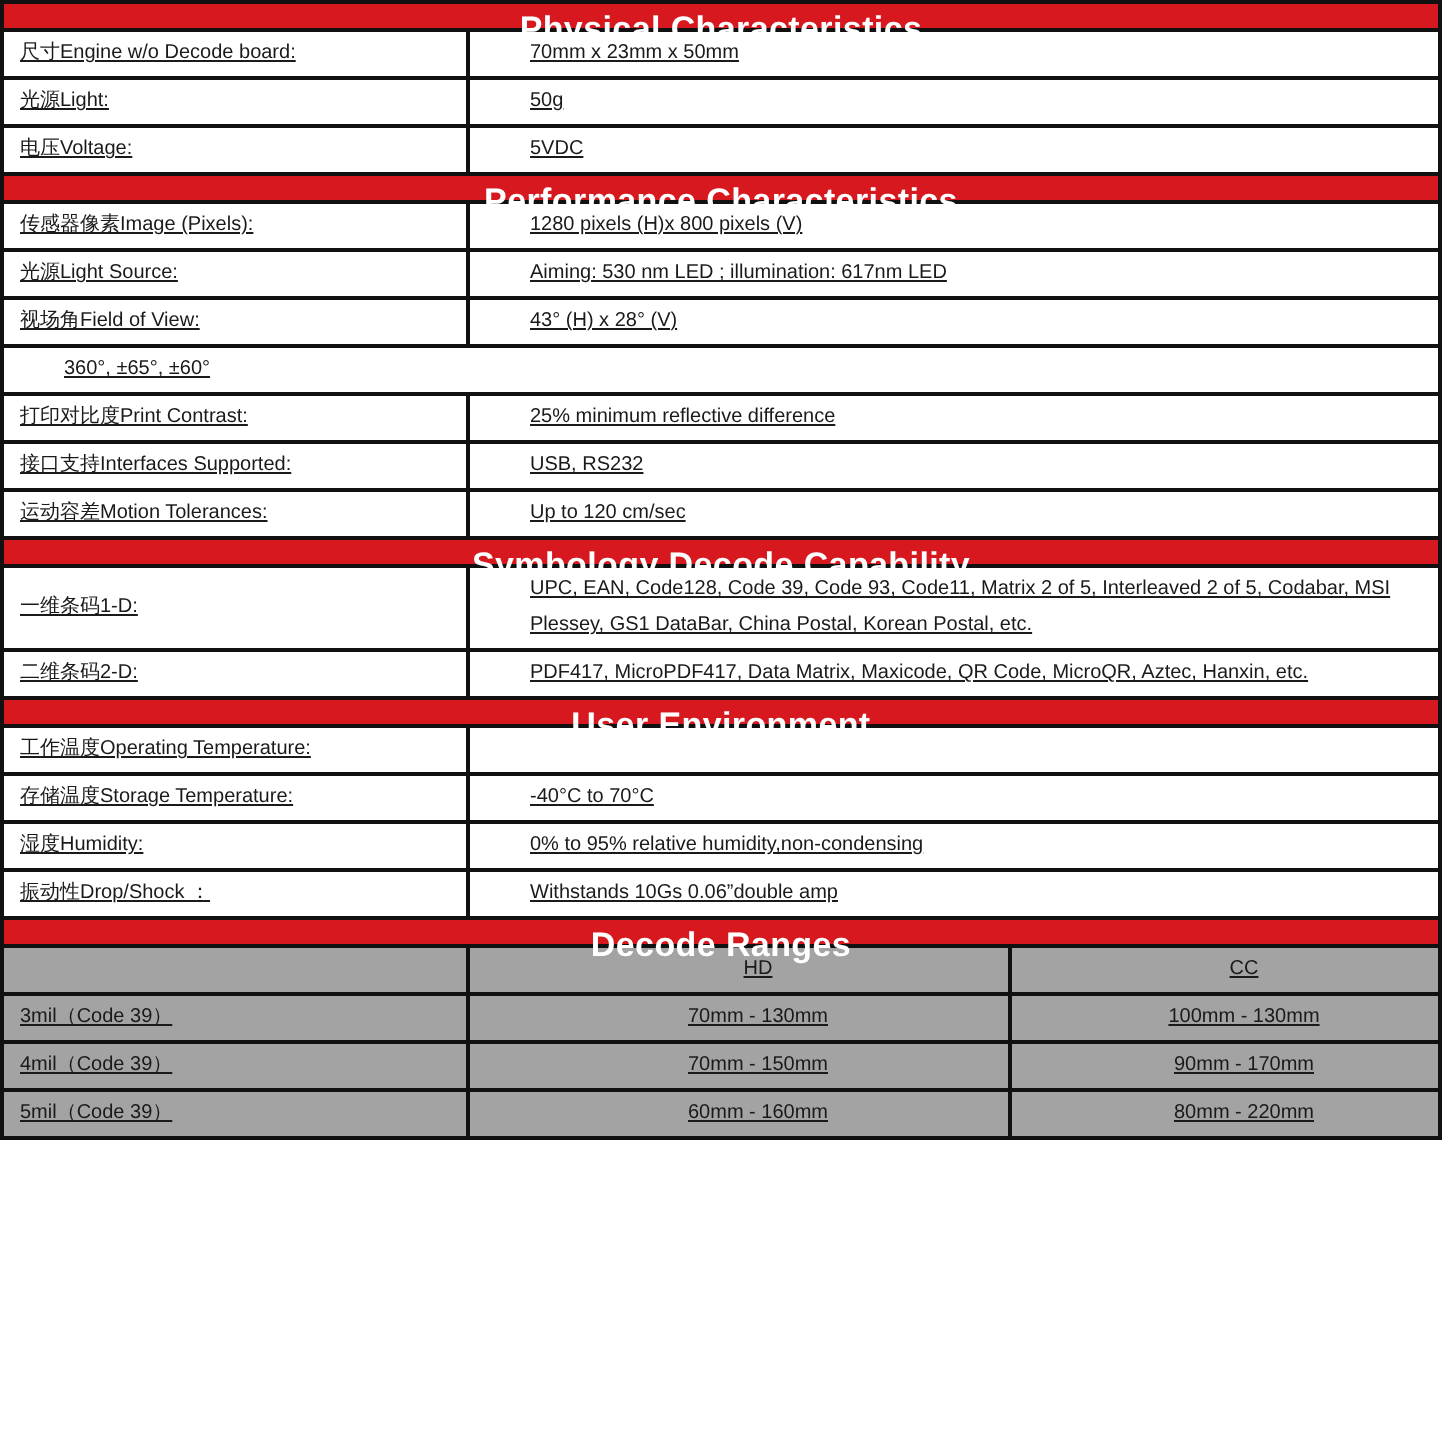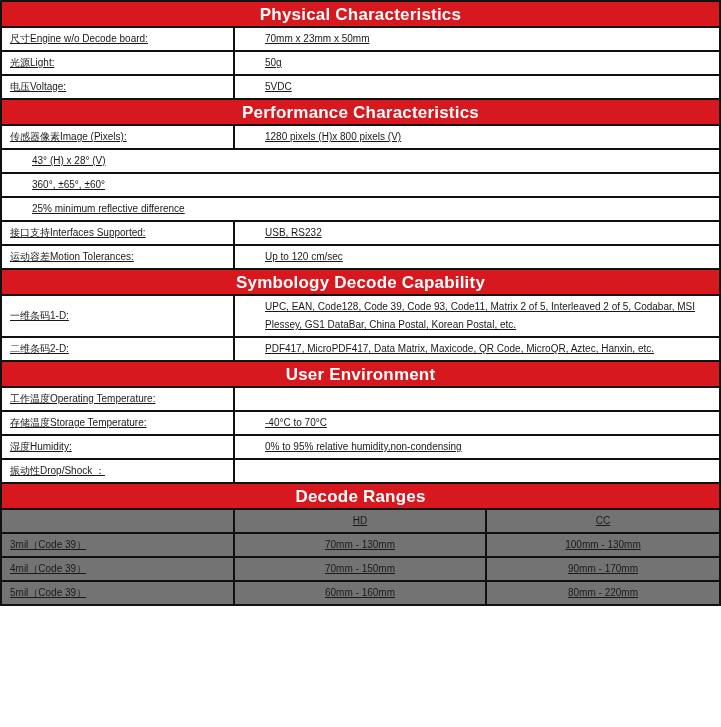--- a/index.html
+++ b/index.html
@@ -13,21 +13,21 @@
     width: 721px;
     border: 2px solid #111111;
     background: #ffffff;
   }
   .section-header {
     background: #d7191f;
     color: #ffffff;
     font-weight: bold;
     font-size: 17px;
     text-align: center;
-    height: 26px;
+    height: 14px;
     line-height: 25px;
     border-bottom: 2px solid #111111;
     letter-spacing: 0.2px;
   }
   .spec-row {
     display: flex;
     border-bottom: 2px solid #111111;
     background: #ffffff;
   }
   .spec-row:last-child { border-bottom: none; }
@@ -46,21 +46,22 @@
   }
   .cell-value {
     flex: 1;
     padding-left: 30px;
     padding-right: 10px;
   }
   
   .decode-row {
     display: flex;
     border-bottom: 2px solid #111111;
-    background: #737373;
+    background: #a3a3a3;
+    gap: 19px;
   }
   .decode-row:last-child { border-bottom: none; align-items: center; }
   .decode-label {
     width: 233px;
     flex: 0 0 233px;
     border-right: 2px solid #111111;
   }
   .decode-hd {
     width: 252px;
     flex: 0 0 252px;
@@ -90,26 +91,32 @@
     <div class="spec-row">
       <div class="cell cell-label">电压Voltage:</div>
       <div class="cell cell-value">5VDC</div>
     </div>
     <div class="section-header">Performance Characteristics</div>
     <div class="spec-row">
       <div class="cell cell-label">传感器像素Image (Pixels):</div>
       <div class="cell cell-value">1280 pixels (H)x 800 pixels (V)</div>
     </div>
     <div class="spec-row">
+      <div class="cell cell-label">光源Light Source:</div>
+      <div class="cell cell-value">Aiming: 530 nm LED ; illumination: 617nm LED</div>
+    </div>
+    <div class="spec-row">
+      <div class="cell cell-label">视场角Field of View:</div>
       <div class="cell cell-value">43° (H) x 28° (V)</div>
     </div>
     <div class="spec-row">
       <div class="cell cell-value">360°, ±65°, ±60°</div>
     </div>
     <div class="spec-row">
+      <div class="cell cell-label">打印对比度Print Contrast:</div>
       <div class="cell cell-value">25% minimum reflective difference</div>
     </div>
     <div class="spec-row">
       <div class="cell cell-label">接口支持Interfaces Supported:</div>
       <div class="cell cell-value">USB, RS232</div>
     </div>
     <div class="spec-row">
       <div class="cell cell-label">运动容差Motion Tolerances:</div>
       <div class="cell cell-value">Up to 120 cm/sec</div>
     </div>
@@ -129,20 +136,21 @@
     <div class="spec-row">
       <div class="cell cell-label">存储温度Storage Temperature:</div>
       <div class="cell cell-value">-40°C to 70°C</div>
     </div>
     <div class="spec-row">
       <div class="cell cell-label">湿度Humidity:</div>
       <div class="cell cell-value">0% to 95% relative humidity,non-condensing</div>
     </div>
     <div class="spec-row">
       <div class="cell cell-label">振动性Drop/Shock ：</div>
+      <div class="cell cell-value">Withstands 10Gs 0.06”double amp</div>
     </div>
     <div class="section-header">Decode Ranges</div>
     <div class="decode-row">
       <div class="cell decode-label"></div>
       <div class="cell decode-hd">HD</div>
       <div class="cell decode-cc">CC</div>
     </div>
     <div class="decode-row">
       <div class="cell decode-label">3mil（Code 39）</div>
       <div class="cell decode-hd">70mm - 130mm</div>

